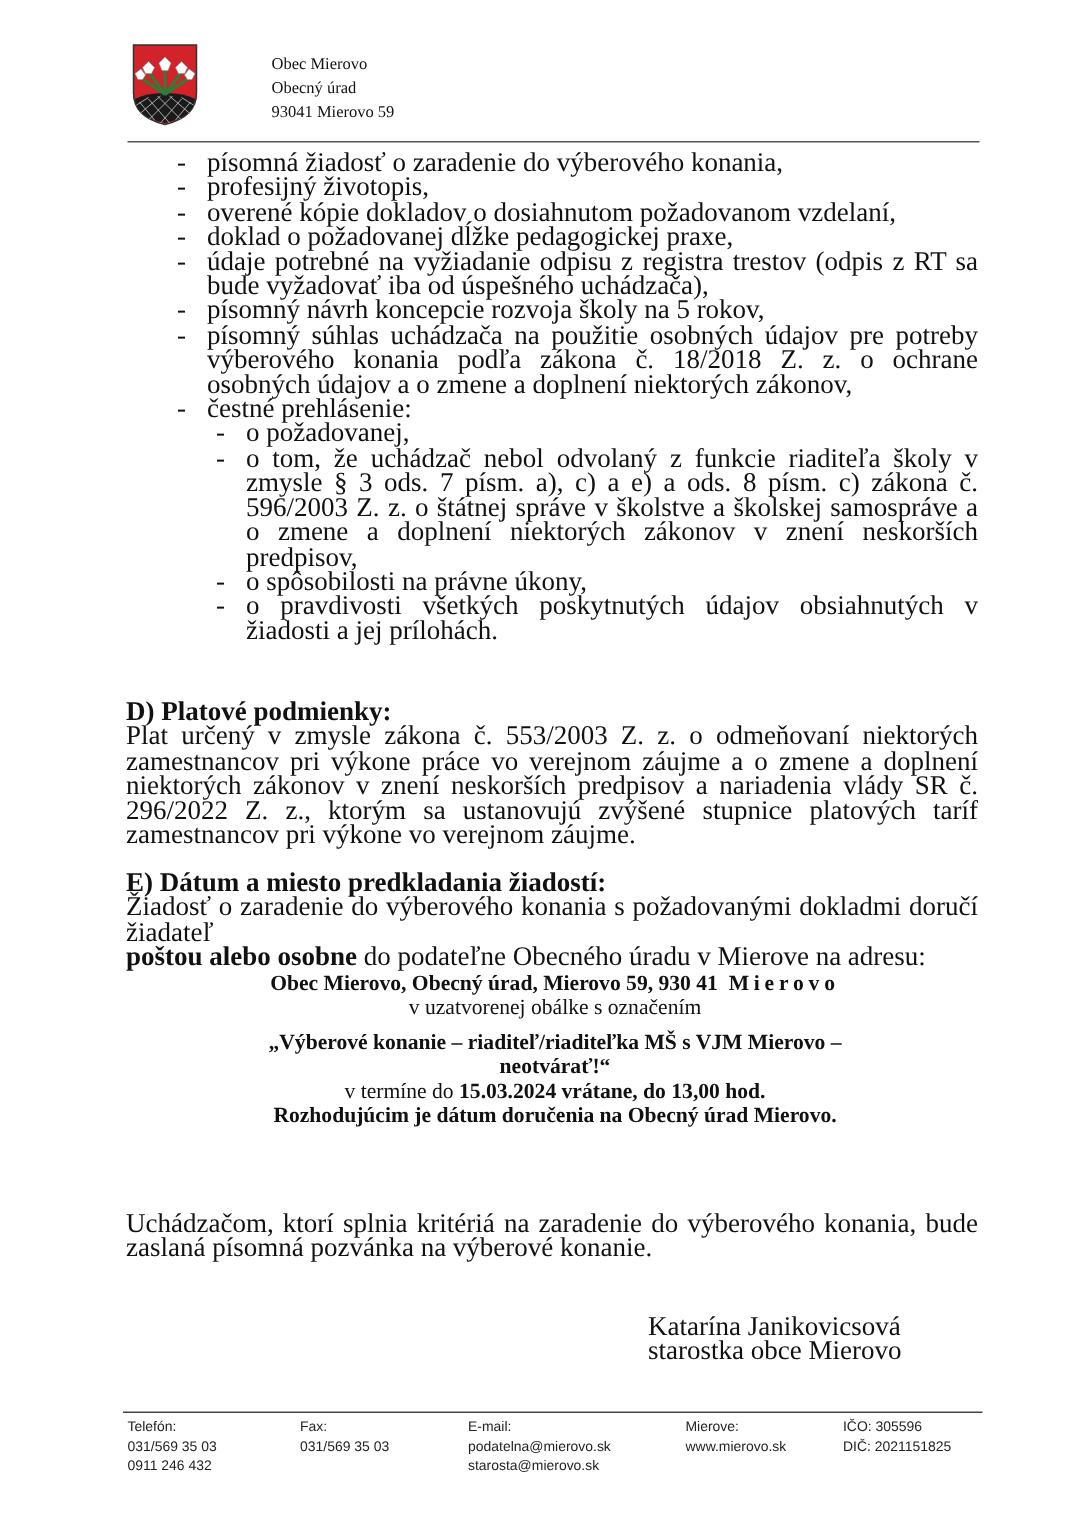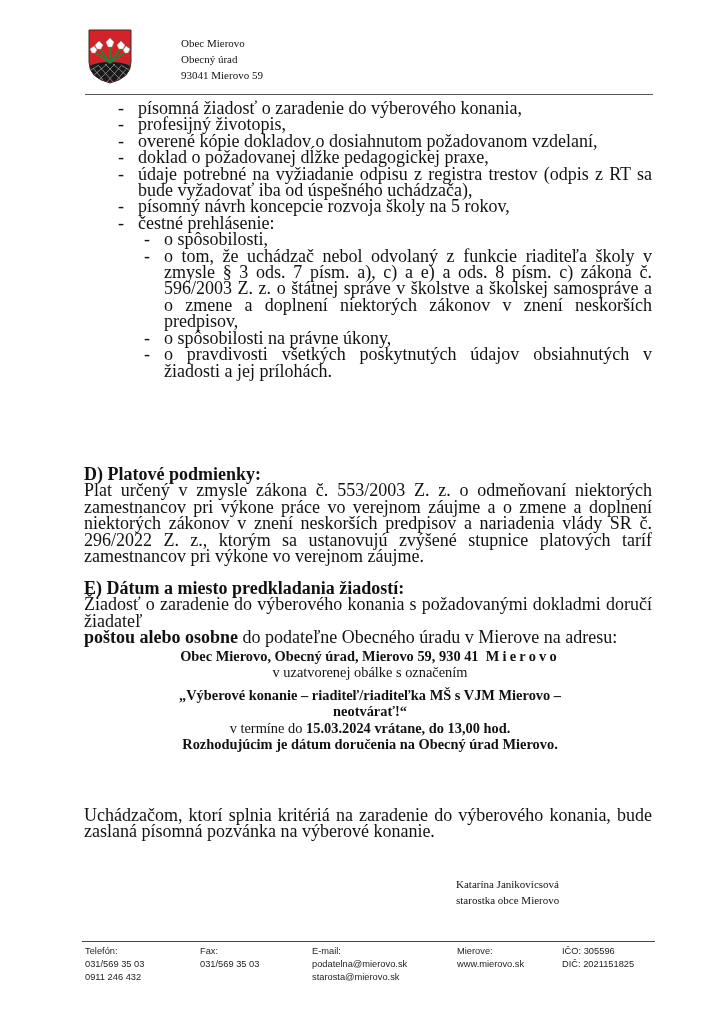--- a/index.html
+++ b/index.html
@@ -18,21 +18,21 @@
   ul.dash ul.dash { margin-left: 54px; margin-right: 0; }
   ul.dash ul.dash > li { padding-left: 40px; }
   #list-main { top: 100px; }
   .section-title { font-weight: bold; }
   #section-d { top: 466px; }
   #section-e { top: 580px; }
   #center-block { left: 84px; width: 572px; top: 648px; font-size: 14.4px; line-height: 16.4px; text-align: center; }
   #center-block .bold { font-weight: bold; }
   #center-block .gap { height: 6px; }
   #closing { top: 780px; margin-top: 27px; }
-  #signature { left: 456px; top: 876px; font-size: 11px; line-height: 16px; }
+  #signature { left: 432px; top: 876px; font-size: 18px; line-height: 16px; }
   #footer-rule { left: 82px; top: 941px; width: 573px; height: 0; border-top: 1.3px solid #444; }
   #footer { left: 85px; top: 945px; width: 580px; font-family: "Liberation Sans", sans-serif; font-size: 9.3px; line-height: 13px; color: #222; }
   .fcol { position: absolute; top: 0; }
   .tracked { letter-spacing: 3.2px; }
   b { font-weight: bold; text-align: right; }
 </style>
 </head>
 <body>
 
 <div class="abs" id="logo">
@@ -68,24 +68,25 @@
 <div class="abs" id="header-rule"></div>
 
 <div class="abs body-block" id="list-main">
   <ul class="dash">
     <li>písomná žiadosť o zaradenie do výberového konania,</li>
     <li>profesijný životopis,</li>
     <li>overené kópie dokladov o dosiahnutom požadovanom vzdelaní,</li>
     <li>doklad o požadovanej dĺžke pedagogickej praxe,</li>
     <li>údaje potrebné na vyžiadanie odpisu z registra trestov (odpis z RT sa bude vyžadovať iba od úspešného uchádzača),</li>
     <li>písomný návrh koncepcie rozvoja školy na 5 rokov,</li>
+    <li>písomný súhlas uchádzača na použitie osobných údajov pre potreby výberového konania podľa zákona č. 18/2018 Z. z. o ochrane osobných údajov a o zmene a doplnení niektorých zákonov,</li>
     <li>
       <span>čestné prehlásenie:</span>
       <ul class="dash" style="margin-left:-14px;">
-        <li>o spôsobilosti,</li>
+        <li>o požadovanej,</li>
         <li>o tom, že uchádzač nebol odvolaný z funkcie riaditeľa školy v zmysle § 3 ods. 7 písm. a), c) a e) a ods. 8 písm. c) zákona č. 596/2003 Z. z. o štátnej správe v školstve a školskej  samospráve  a o zmene  a doplnení  niektorých zákonov v znení neskorších predpisov,</li>
         <li>o spôsobilosti na právne úkony,</li>
         <li>o pravdivosti všetkých poskytnutých údajov obsiahnutých v žiadosti a jej prílohách.</li>
       </ul>
     </li>
   </ul>
 </div>
 
 <div class="abs body-block" id="section-d">
   <div class="section-title">D) Platové podmienky:</div>

